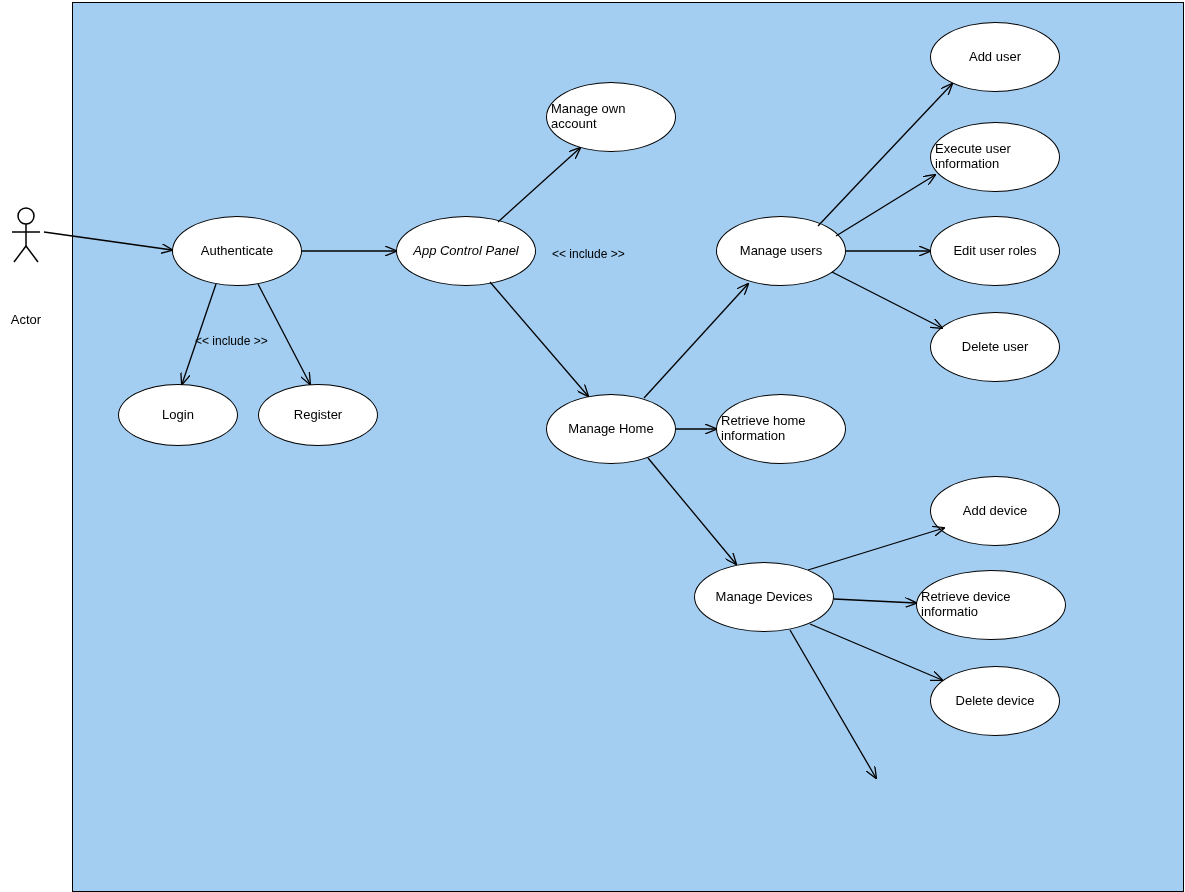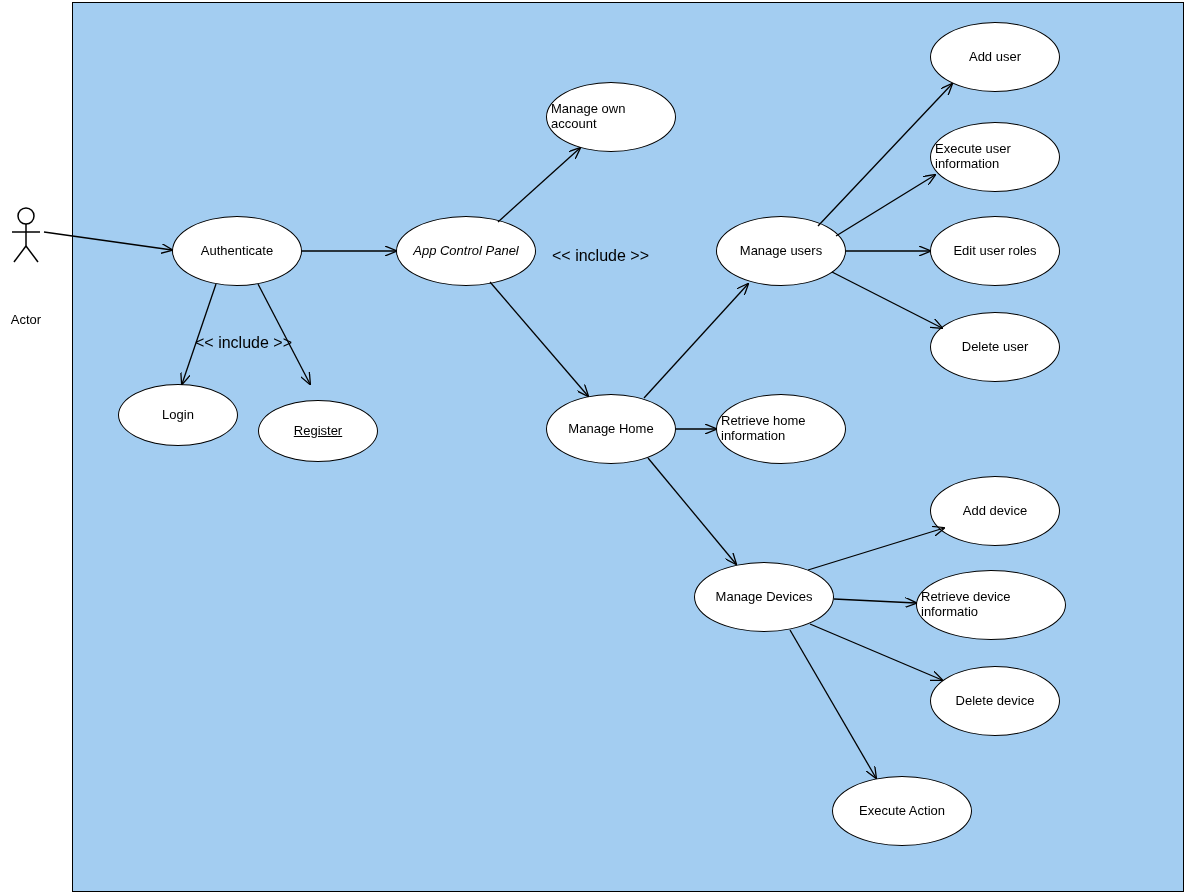--- a/index.html
+++ b/index.html
@@ -33,21 +33,21 @@
     box-sizing: border-box;
   }
   .label {
     position: absolute;
     font-size: 13px;
     text-align: center;
     line-height: 1.2;
   }
   .small-label {
     position: absolute;
-    font-size: 16px;
+    font-size: 12px;
     text-align: center;
     white-space: nowrap;
   }
   svg.edges {
     position: absolute;
     left: 0;
     top: 0;
     pointer-events: none;
   }
   .actor {
@@ -69,21 +69,21 @@
       <line x1="20" y1="40" x2="8" y2="56" stroke="black" stroke-width="1.5"></line>
       <line x1="20" y1="40" x2="32" y2="56" stroke="black" stroke-width="1.5"></line>
     </svg>
   </div>
   <div class="label" style="left:0px; top:268px; width:52px;margin-top:44px;">Actor</div>
 
   <div class="ellipse" style="left:172px; top:216px; width:130px; height:70px;">Authenticate</div>
 
   <div class="ellipse" style="left:118px; top:384px; width:120px; height:62px;">Login</div>
 
-  <div class="ellipse" style="left:258px; top:400px; width:120px; height:62px;text-decoration:underline;">Register</div>
+  <div class="ellipse" style="left:258px; top:384px; width:120px; height:62px;">Register</div>
 
   <div class="ellipse" style="left:396px; top:216px; width:140px; height:70px;font-style:italic;">App Control Panel</div>
 
   <div class="ellipse" style="left:546px; top:82px; width:130px; height:70px;">Manage own account</div>
 
   <div class="ellipse" style="left:546px; top:394px; width:130px; height:70px;">Manage Home</div>
 
   <div class="ellipse" style="left:716px; top:394px; width:130px; height:70px;">Retrieve home information</div>
 
   <div class="ellipse" style="left:716px; top:216px; width:130px; height:70px;">Manage users</div>
@@ -97,21 +97,20 @@
   <div class="ellipse" style="left:930px; top:312px; width:130px; height:70px;">Delete user</div>
 
   <div class="ellipse" style="left:694px; top:562px; width:140px; height:70px;">Manage Devices</div>
 
   <div class="ellipse" style="left:930px; top:476px; width:130px; height:70px;">Add device</div>
 
   <div class="ellipse" style="left:916px; top:570px; width:150px; height:70px;">Retrieve device informatio</div>
 
   <div class="ellipse" style="left:930px; top:666px; width:130px; height:70px;">Delete device</div>
 
-  <div class="ellipse" style="left:832px; top:776px; width:140px; height:70px;">Execute Action</div>
 
   <div class="small-label" style="left:195px; top:334px;">&lt;&lt; include &gt;&gt;</div>
   <div class="small-label" style="left:552px; top:247px;">&lt;&lt; include &gt;&gt;</div>
 
   <svg class="edges" width="1185" height="892">
     <defs>
       <marker id="arrow" markerWidth="12" markerHeight="10" refX="11" refY="5" orient="auto" markerUnits="userSpaceOnUse">
         <path d="M0,0 L12,5 L0,10" fill="none" stroke="black" stroke-width="1.3"></path>
       </marker>
     </defs>

